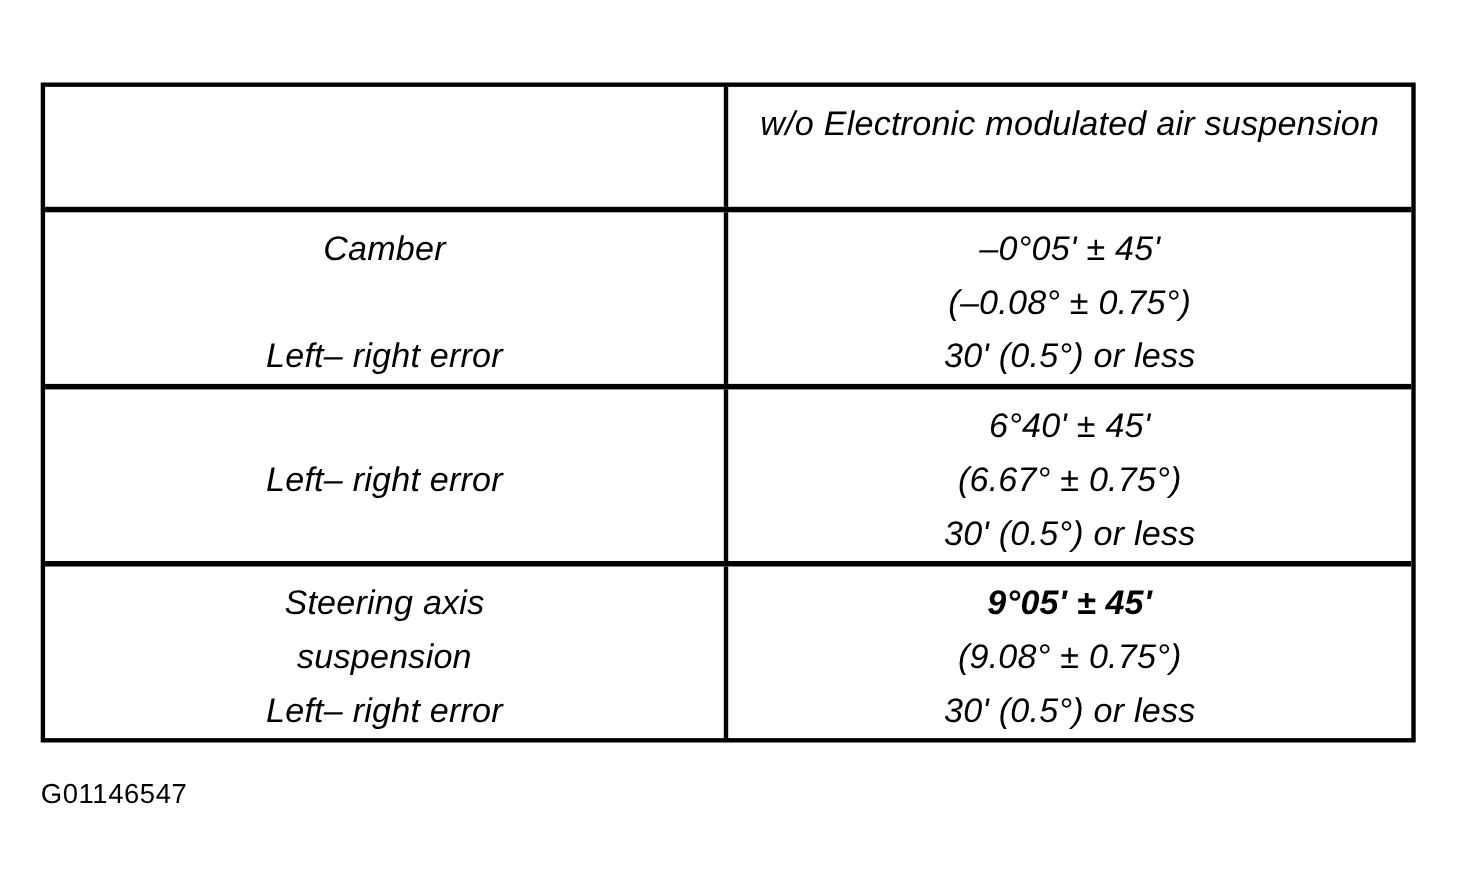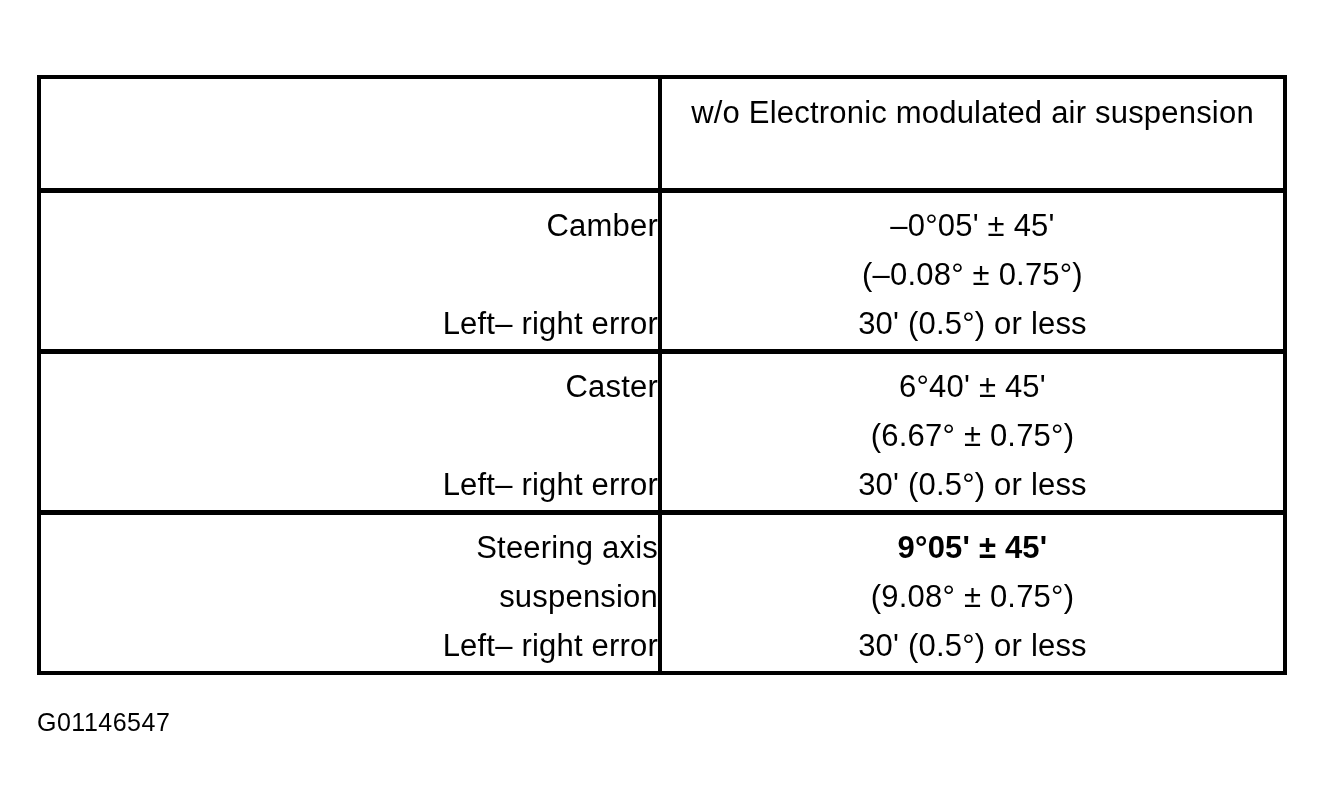--- a/index.html
+++ b/index.html
@@ -38,25 +38,25 @@
   .t-row + .t-row {
     border-top: 5px solid #000000;
   }
 
   .cell {
     text-align: center;
     font-size: 31px;
     line-height: 49px;
     letter-spacing: 0.2px;
     overflow: hidden;
+    font-style: italic;
   }
 
   .cell-left {
     border-right: 4px solid #000000;
-    text-align: right;
   }
 
   .header-row .cell {
     height: 109px;
     padding-top: 9px;
   }
 
   .body-row .cell {
     height: 156px;
     padding-top: 8px;
@@ -105,21 +105,20 @@
       </div>
       <div class="cell">
         <span class="line">–0°05' ± 45'</span>
         <span class="line">(–0.08° ± 0.75°)</span>
         <span class="line">30' (0.5°) or less</span>
       </div>
     </div>
 
     <div class="t-row body-row">
       <div class="cell cell-left">
-        <span class="line">Caster</span>
         <span class="line"></span>
         <span class="line">Left– right error</span>
       </div>
       <div class="cell">
         <span class="line">6°40' ± 45'</span>
         <span class="line">(6.67° ± 0.75°)</span>
         <span class="line">30' (0.5°) or less</span>
       </div>
     </div>
 

